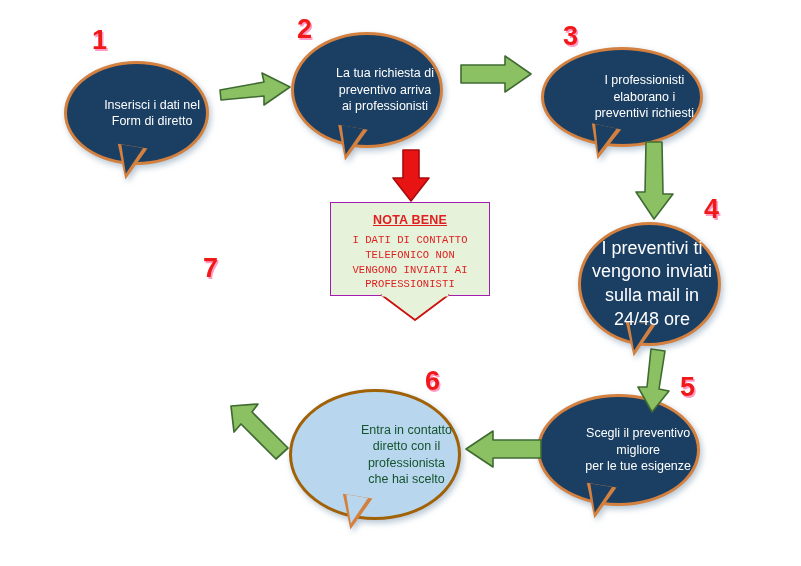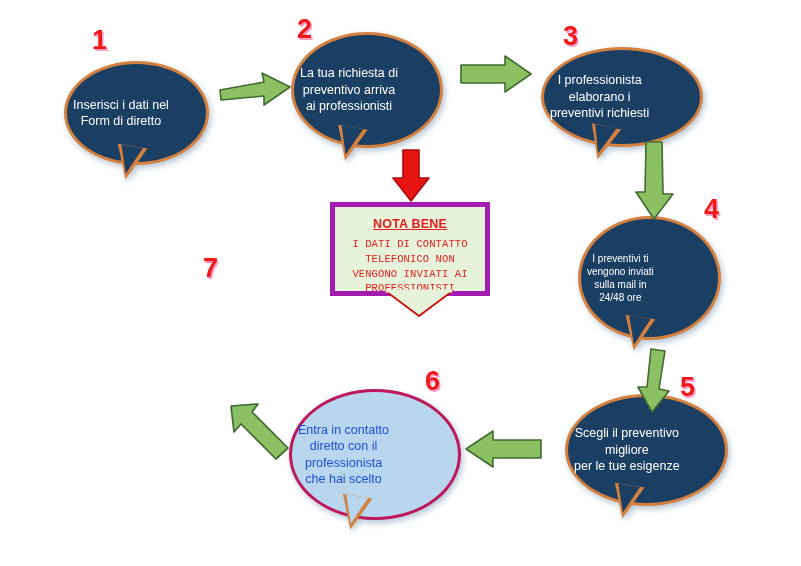--- a/index.html
+++ b/index.html
@@ -16,40 +16,40 @@
     height: 566px;
     background: #ffffff;
     overflow: hidden;
   }
   .bubble {
     position: absolute;
     box-sizing: border-box;
     border-radius: 50%;
     display: flex;
     align-items: center;
-    justify-content: flex-start;
+    justify-content: flex-end;
     text-align: center;
     line-height: 1.32;
     filter: drop-shadow(2px 3px 3px rgba(120,150,175,0.55));
   }
   .bubble .btxt {
     position: relative;
     z-index: 3;
     padding: 0 6px;
     white-space: pre-line;
   }
   .bubble.navy {
     background: #1B3F63;
     border: 3px solid #D4803F;
     color: #ffffff;
   }
   .bubble.lightblue {
     background: #B8D7EE;
-    border: 3px solid #be185d;
-    color: #1d4ed8;
+    border: 3px solid #a16207;
+    color: #14532d;
   }
   
   .tail {
     position: absolute;
     width: 0;
     height: 0;
     z-index: 1;
   }
   .tail-outer {
     border-left: 13px solid transparent;
@@ -76,21 +76,21 @@
 
   .arrow {
     position: absolute;
     z-index: 6;
   }
 
   .nota {
     position: absolute;
     box-sizing: border-box;
     background: #E6F2DA;
-    border: 5px solid #a21caf;
+    border: 1px solid #a21caf;
     color: #E02020;
     text-align: center;
     z-index: 5;
   }
   .nota .nota-inner {
     padding: 9px 8px 6px 8px;
     line-height: 1.42;
   }
   .nota-title {
     font-weight: bold;
@@ -147,45 +147,45 @@
   </svg>
 
   <svg class="arrow" width="44" height="56" viewBox="0 0 44 56" style="left:389px; top:148px;">
     <polygon points="14,2 30,2 30,30 40,30 22,53 4,30 14,30" fill="#E81414" stroke="#AA0A0A" stroke-width="1.6" stroke-linejoin="round"></polygon>
   </svg>
 
   <div class="num" style="left:563px; top:23px;">3</div>
   <div class="bubble navy" style="left:541px; top:47px; width:162px; height:100px; font-size:12.5px;">
     <span class="tail tail-outer" style="left:44px; top:76px; transform:rotate(12deg);"></span>
     <span class="tail tail-inner" style="left:48px; top:76px; transform:rotate(12deg);"></span>
-    <span class="btxt">I professionista
+    <span class="btxt">I professionisti
 elaborano i
 preventivi richiesti</span>
   </div>
 
   <svg class="arrow" width="46" height="82" viewBox="0 0 46 82" style="left:632px; top:140px;">
     <polygon points="14,2 30,2 31,54 41,54 22,79 4,52 13,52" fill="#8CC163" stroke="#3F6B33" stroke-width="1.6" stroke-linejoin="round"></polygon>
   </svg>
 
   <div class="num" style="left:704px; top:196px;">4</div>
-  <div class="bubble navy" style="left:578px; top:216px; width:143px; height:124px; font-size:10px;">
+  <div class="bubble navy" style="left:578px; top:222px; width:143px; height:124px; font-size:18px;">
     <span class="tail tail-outer" style="left:42px; top:98px; transform:rotate(8deg);"></span>
     <span class="tail tail-inner" style="left:46px; top:98px; transform:rotate(8deg);"></span>
     <span class="btxt">I preventivi ti
 vengono inviati
 sulla mail in
 24/48 ore</span>
   </div>
 
   <svg class="arrow" width="44" height="68" viewBox="0 0 44 68" style="left:634px; top:347px;">
     <polygon points="17,2 31,4 25,42 35,44 18,65 4,40 13,40" fill="#8CC163" stroke="#3F6B33" stroke-width="1.6" stroke-linejoin="round"></polygon>
   </svg>
 
   <div class="num" style="left:680px; top:374px;">5</div>
-  <div class="bubble navy" style="left:565px; top:394px; width:163px; height:112px; font-size:12.5px;">
+  <div class="bubble navy" style="left:537px; top:394px; width:163px; height:112px; font-size:12.5px;">
     <span class="tail tail-outer" style="left:44px; top:88px; transform:rotate(9deg);"></span>
     <span class="tail tail-inner" style="left:48px; top:88px; transform:rotate(9deg);"></span>
     <span class="btxt">Scegli il preventivo
 migliore
 per le tue esigenze</span>
   </div>
 
   <svg class="arrow" width="80" height="40" viewBox="0 0 80 40" style="left:463px; top:429px;">
     <polygon points="78,11 30,11 30,2 3,20 30,38 30,29 78,29" fill="#8CC163" stroke="#3F6B33" stroke-width="1.6" stroke-linejoin="round"></polygon>
   </svg>

